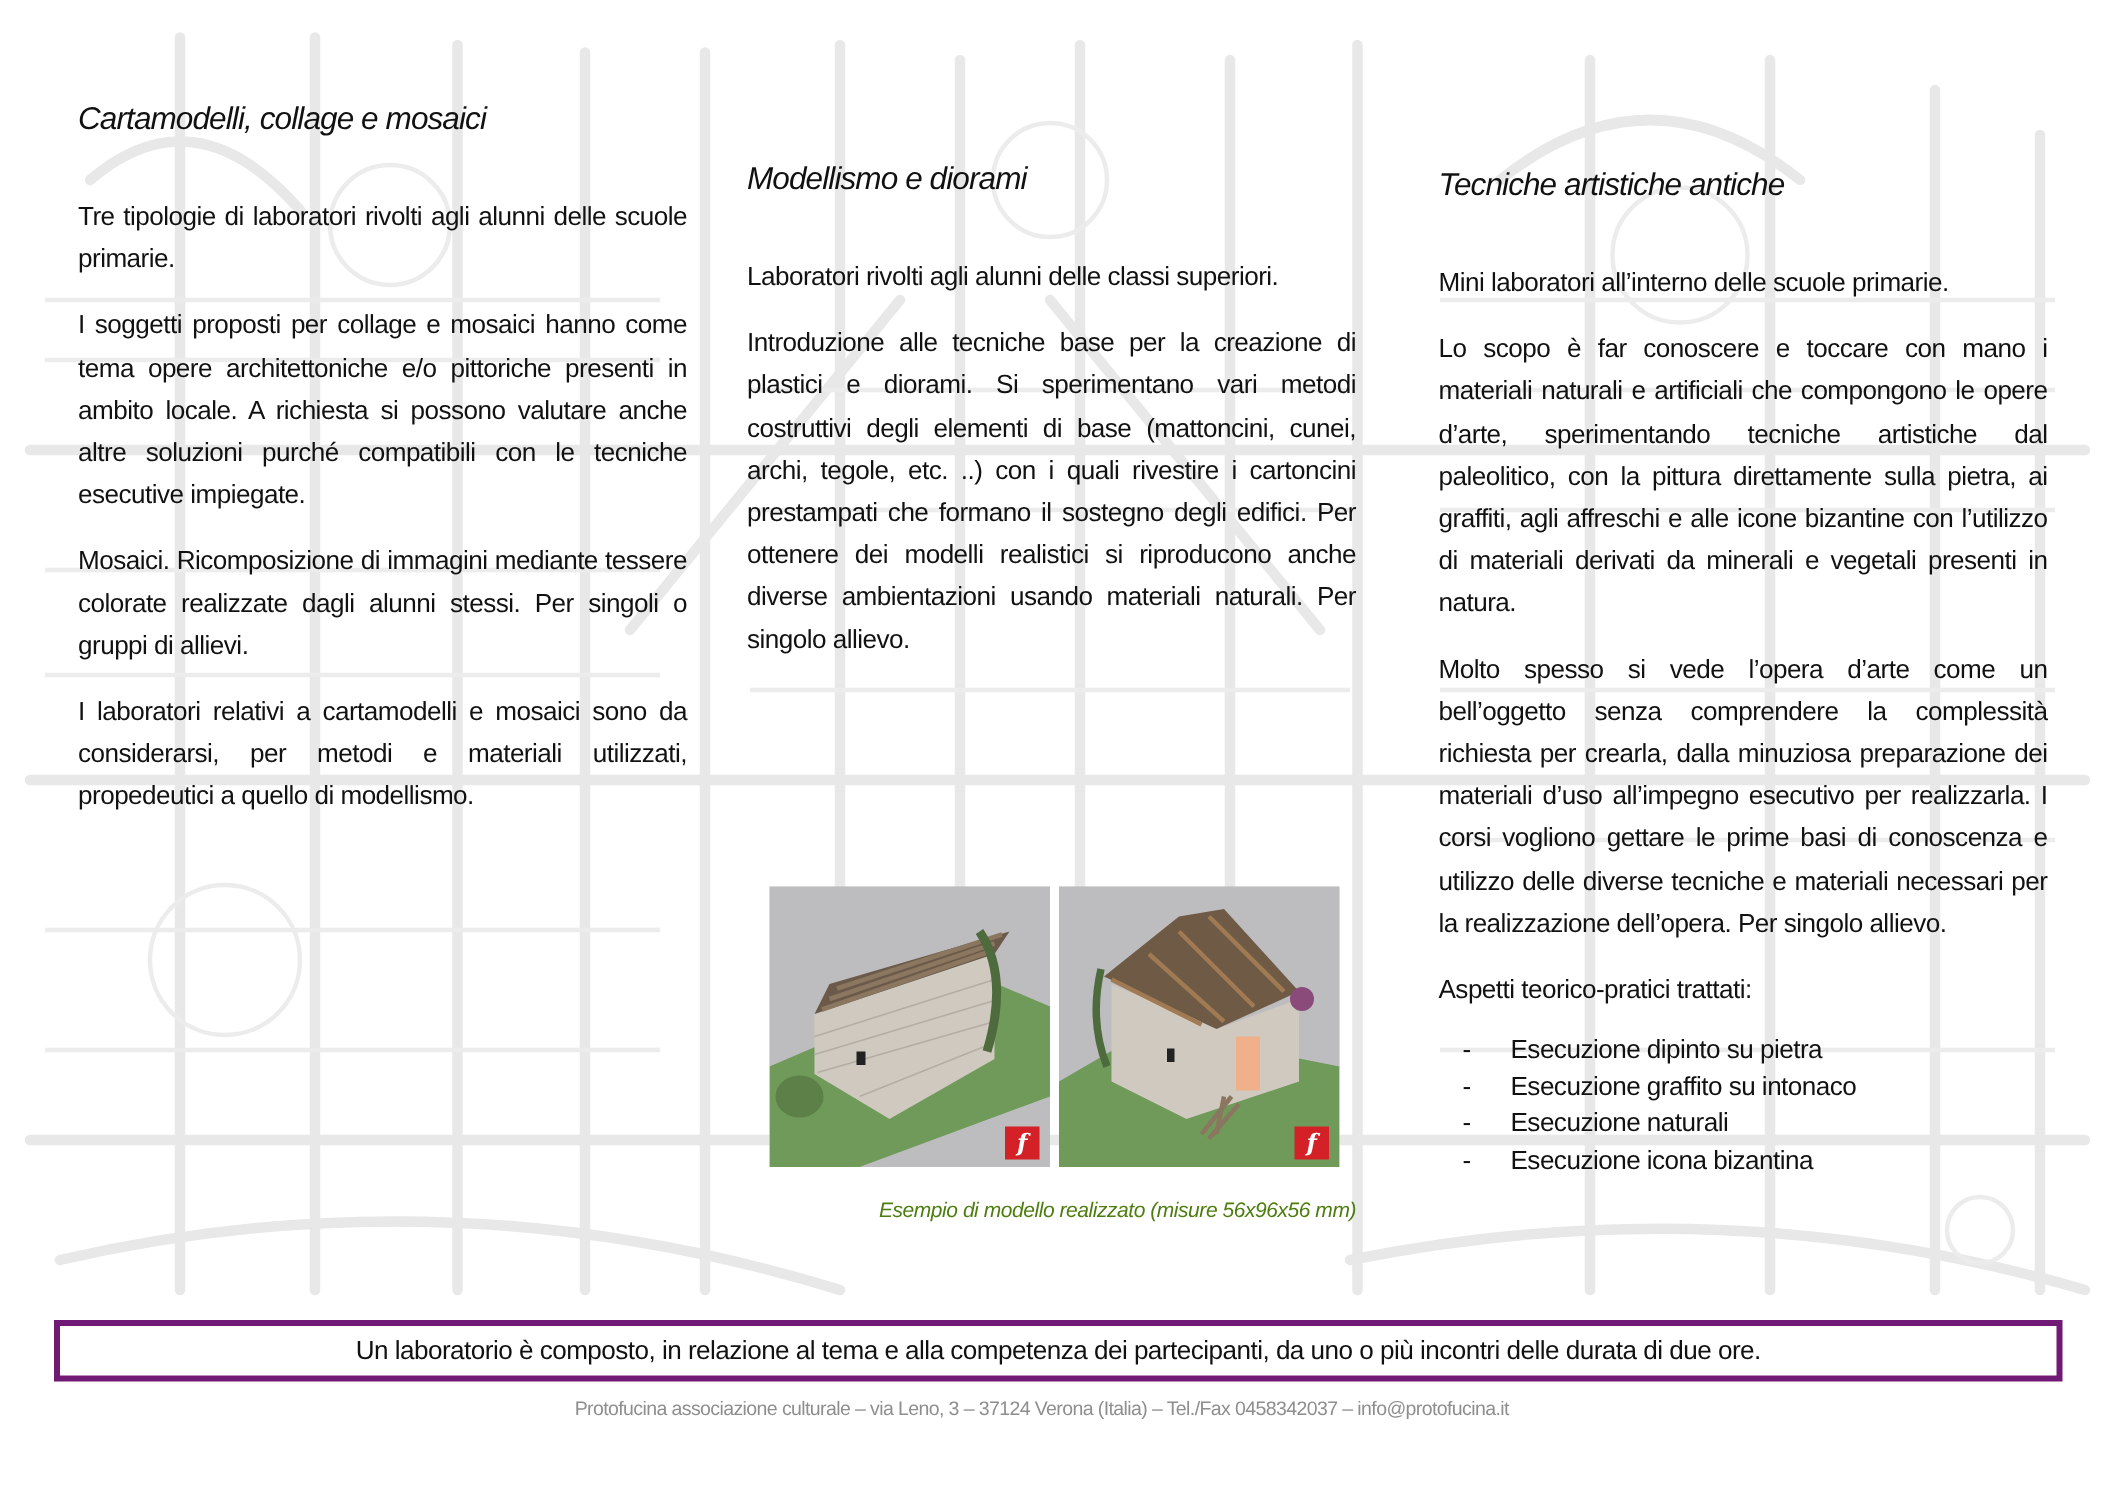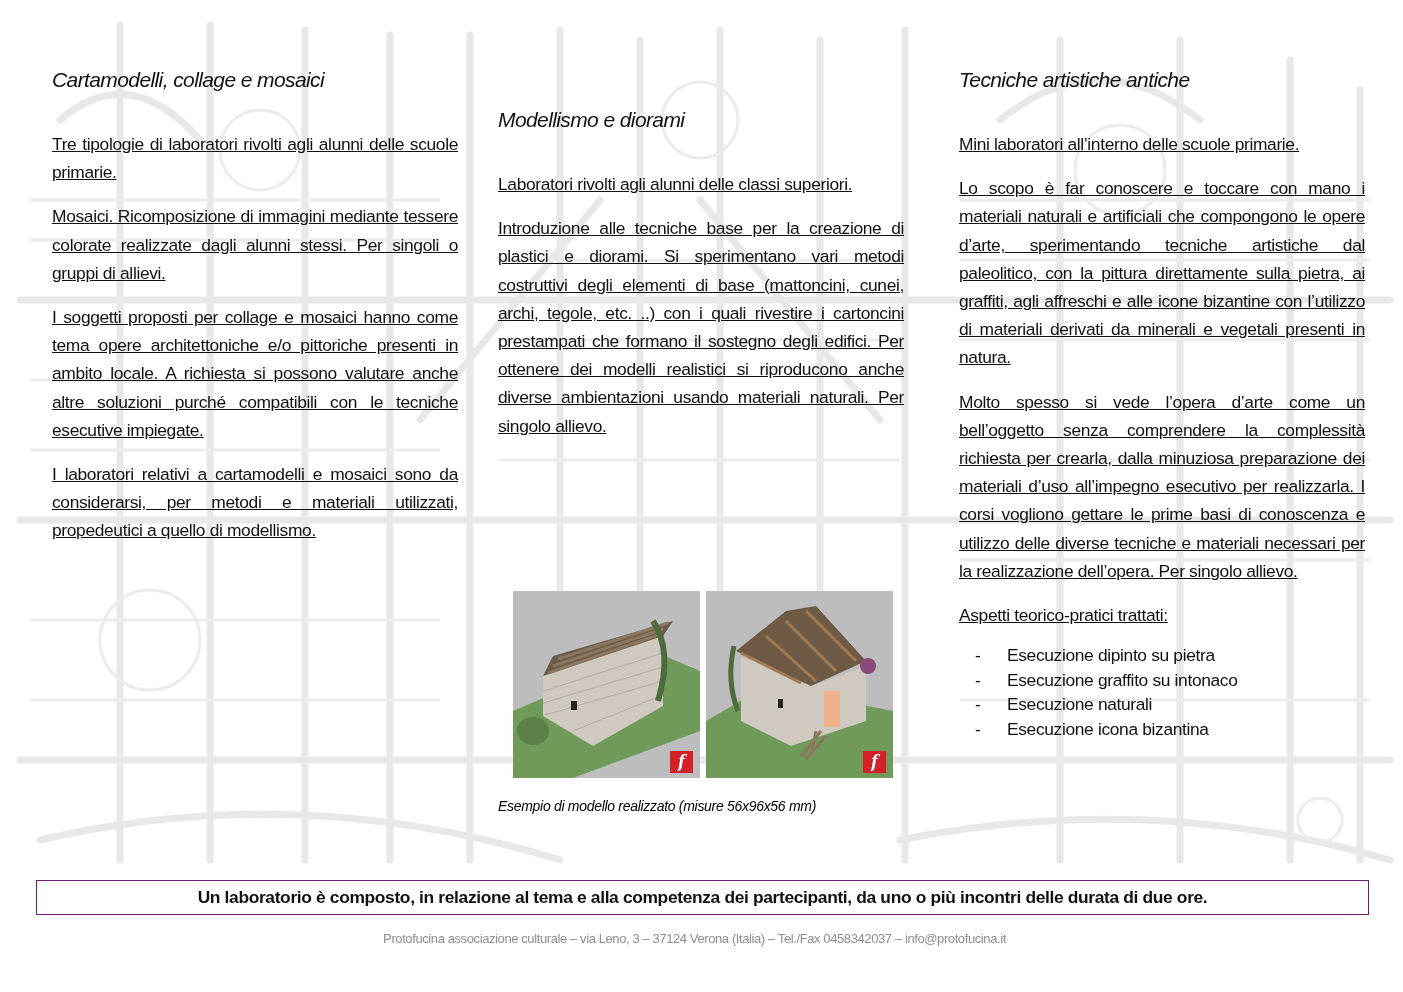--- a/index.html
+++ b/index.html
@@ -5,42 +5,41 @@
   html, body { margin:0; padding:0; }
   body {
     width:1403px; height:992px; position:relative; overflow:hidden;
     background:#ffffff;
     font-family:"Liberation Sans", sans-serif; color:#111;
   }
   .bg { position:absolute; left:0; top:0; width:1403px; height:992px; z-index:0; }
   .col { position:absolute; top:66px; width:406px; z-index:1; }
   .col1 { left:52px; }
   .col2 { left:498px;margin-top:40px; }
-  .col3 { left:959px; }
+  .col3 { left:959px;margin-top:44px; }
   .col h2 {
     font-style:italic; font-weight:normal; font-size:21px; letter-spacing:-0.6px;
     margin:0 0 36px 0; line-height:28px;
   }
   .col p {
     margin:0 0 13px 0; font-size:17.4px; line-height:28.2px; text-align:justify;
     letter-spacing:-0.35px;
-    text-decoration:underline;
   }
   .col p.tight { margin-bottom:16px; }
   ul.dash { list-style:none; margin:-2px 0 0 0; padding:0; }
   ul.dash li { font-size:17.4px; line-height:24.5px; letter-spacing:-0.35px; position:relative; padding-left:48px; }
   ul.dash li .d { position:absolute; left:16px; top:0; }
   .photos { position:absolute; left:513px; top:591px; width:380px; height:187px; z-index:1; display:flex; gap:6px; }
   .photo { width:187px; height:187px; position:relative; overflow:hidden; background:#b9b9bb; }
   .photo svg { display:block; }
   .logo { position:absolute; right:7px; bottom:5px; width:23px; height:22px; background:#d42027; color:#fff;
           font-family:"DejaVu Serif", serif; font-style:italic; font-weight:bold; font-size:16px; line-height:22px; text-align:center; }
-  .caption { position:absolute; left:498px; top:798px; width:406px; text-align:left; font-style:italic; font-size:14px; letter-spacing:-0.3px; color:#000000; z-index:1; }
-  .note-box { position:absolute; left:36px; top:880px; width:1331px; height:33px; background:#fff; border:1px solid #701a75; z-index:1;
-              text-align:center; font-size:17.4px; line-height:33px; letter-spacing:-0.35px;font-weight:bold; }
+  .caption { position:absolute; left:498px; top:798px; width:406px; text-align:right; font-style:italic; font-size:14px; letter-spacing:-0.3px; color:#4d7c0f; z-index:1; }
+  .note-box { position:absolute; left:36px; top:880px; width:1331px; height:33px; background:#fff; border:4px solid #701a75; z-index:1;
+              text-align:center; font-size:17.4px; line-height:33px; letter-spacing:-0.35px; }
   .footer { position:absolute; left:0; top:931px; width:1389px; text-align:center; font-size:13px; color:#8e8e8e; letter-spacing:-0.4px; z-index:1; }
 </style>
 </head>
 <body>
 
 <svg class="bg" viewBox="0 0 1403 992" xmlns="http://www.w3.org/2000/svg">
   <g fill="none" stroke="#e8e8e8" stroke-width="7" stroke-linecap="round">
     <path d="M120 25 L120 860"></path>
       <path d="M210 25 L210 860"></path>
       <path d="M305 30 L305 860"></path>
@@ -85,22 +84,22 @@
       <circle cx="1120" cy="170" r="45"></circle>
       <circle cx="700" cy="120" r="38"></circle>
     <circle cx="1320" cy="820" r="22"></circle>
       <circle cx="150" cy="640" r="50"></circle>
   </g>
 </svg>
 
 <div class="col col1">
   <h2>Cartamodelli, collage e mosaici</h2>
   <p class="tight">Tre tipologie di laboratori rivolti agli alunni delle scuole primarie.</p>
+  <p class="tight">I soggetti proposti per collage e mosaici hanno come tema opere architettoniche e/o pittoriche presenti in ambito locale. A richiesta si possono valutare anche altre soluzioni purché compatibili con le tecniche esecutive impiegate.</p>
   <p class="tight">Mosaici. Ricomposizione di immagini mediante tessere colorate realizzate dagli alunni stessi. Per singoli o gruppi di allievi.</p>
-  <p class="tight">I soggetti proposti per collage e mosaici hanno come tema opere architettoniche e/o pittoriche presenti in ambito locale. A richiesta si possono valutare anche altre soluzioni purché compatibili con le tecniche esecutive impiegate.</p>
   <p class="tight">I laboratori relativi a cartamodelli e mosaici sono da considerarsi, per metodi e materiali utilizzati, propedeutici a quello di modellismo.</p>
 </div>
 
 <div class="col col2">
   <h2>Modellismo e diorami</h2>
   <p class="tight">Laboratori rivolti agli alunni delle classi superiori.</p>
   <p class="tight">Introduzione alle tecniche base per la creazione di plastici e diorami. Si sperimentano vari metodi costruttivi degli elementi di base (mattoncini, cunei, archi, tegole, etc. ..) con i quali rivestire i cartoncini prestampati che formano il sostegno degli edifici. Per ottenere dei modelli realistici si riproducono anche diverse ambientazioni usando materiali naturali. Per singolo allievo.</p>
 </div>
 
 <div class="photos">

